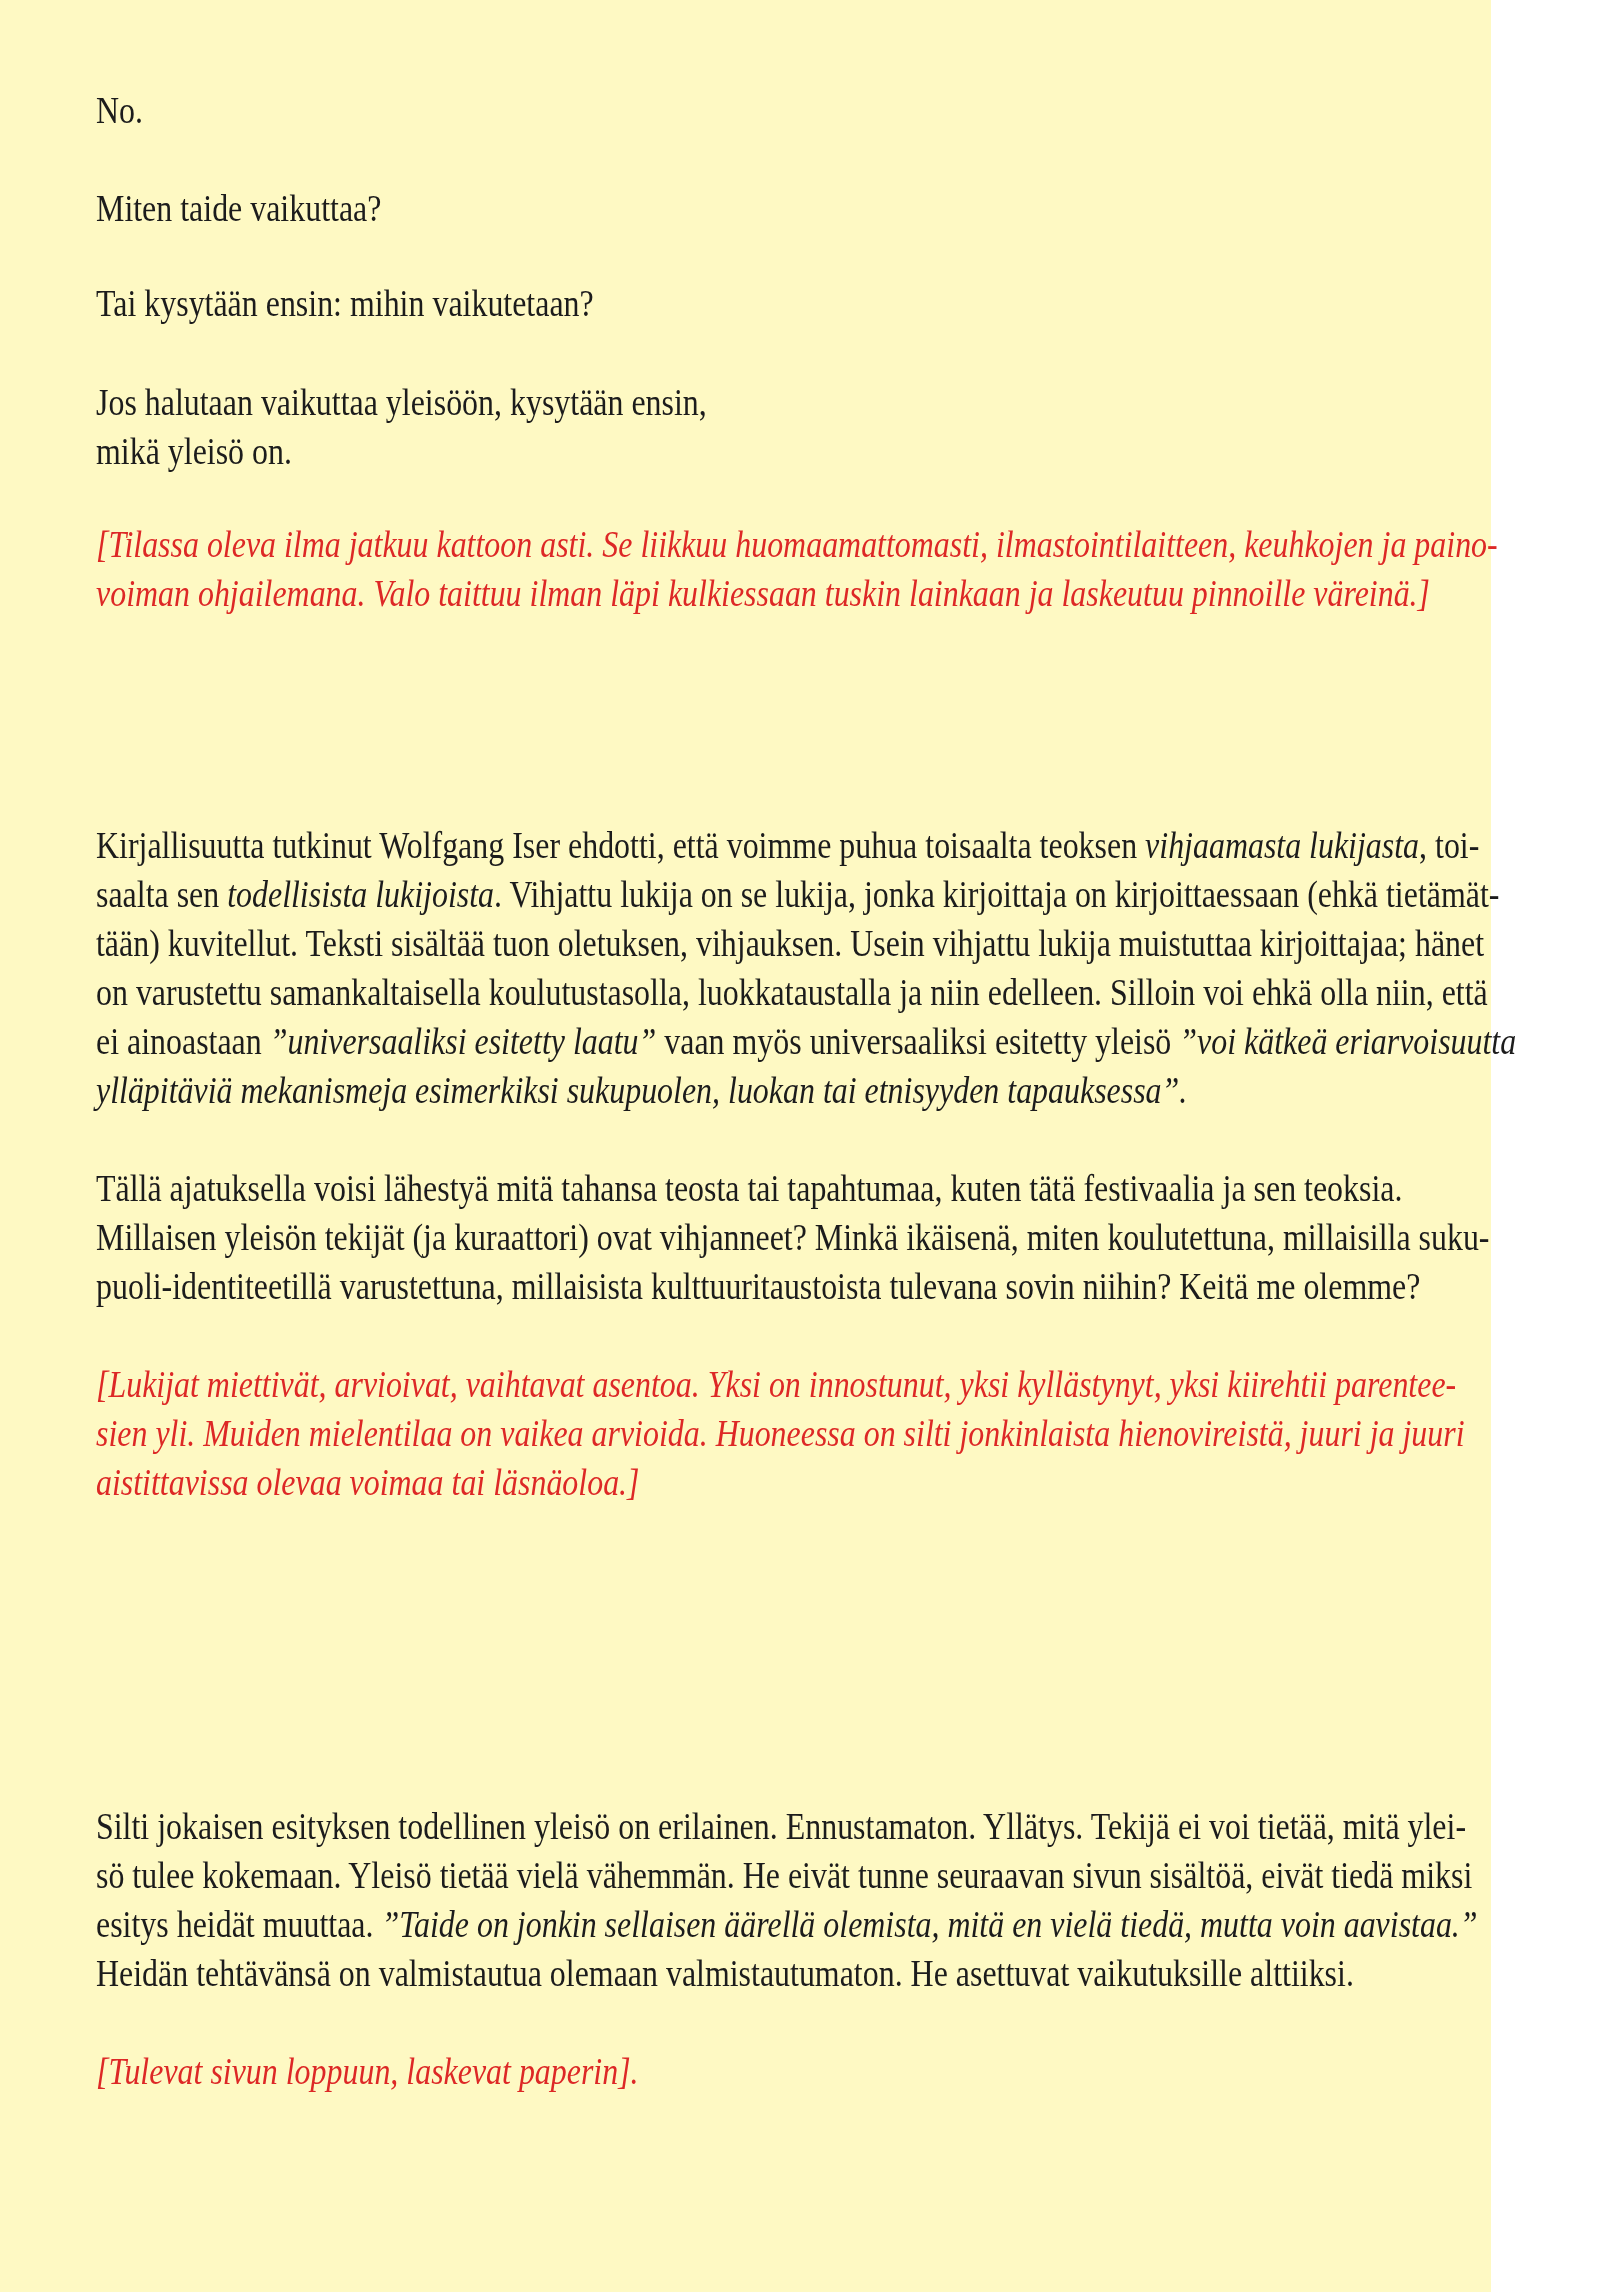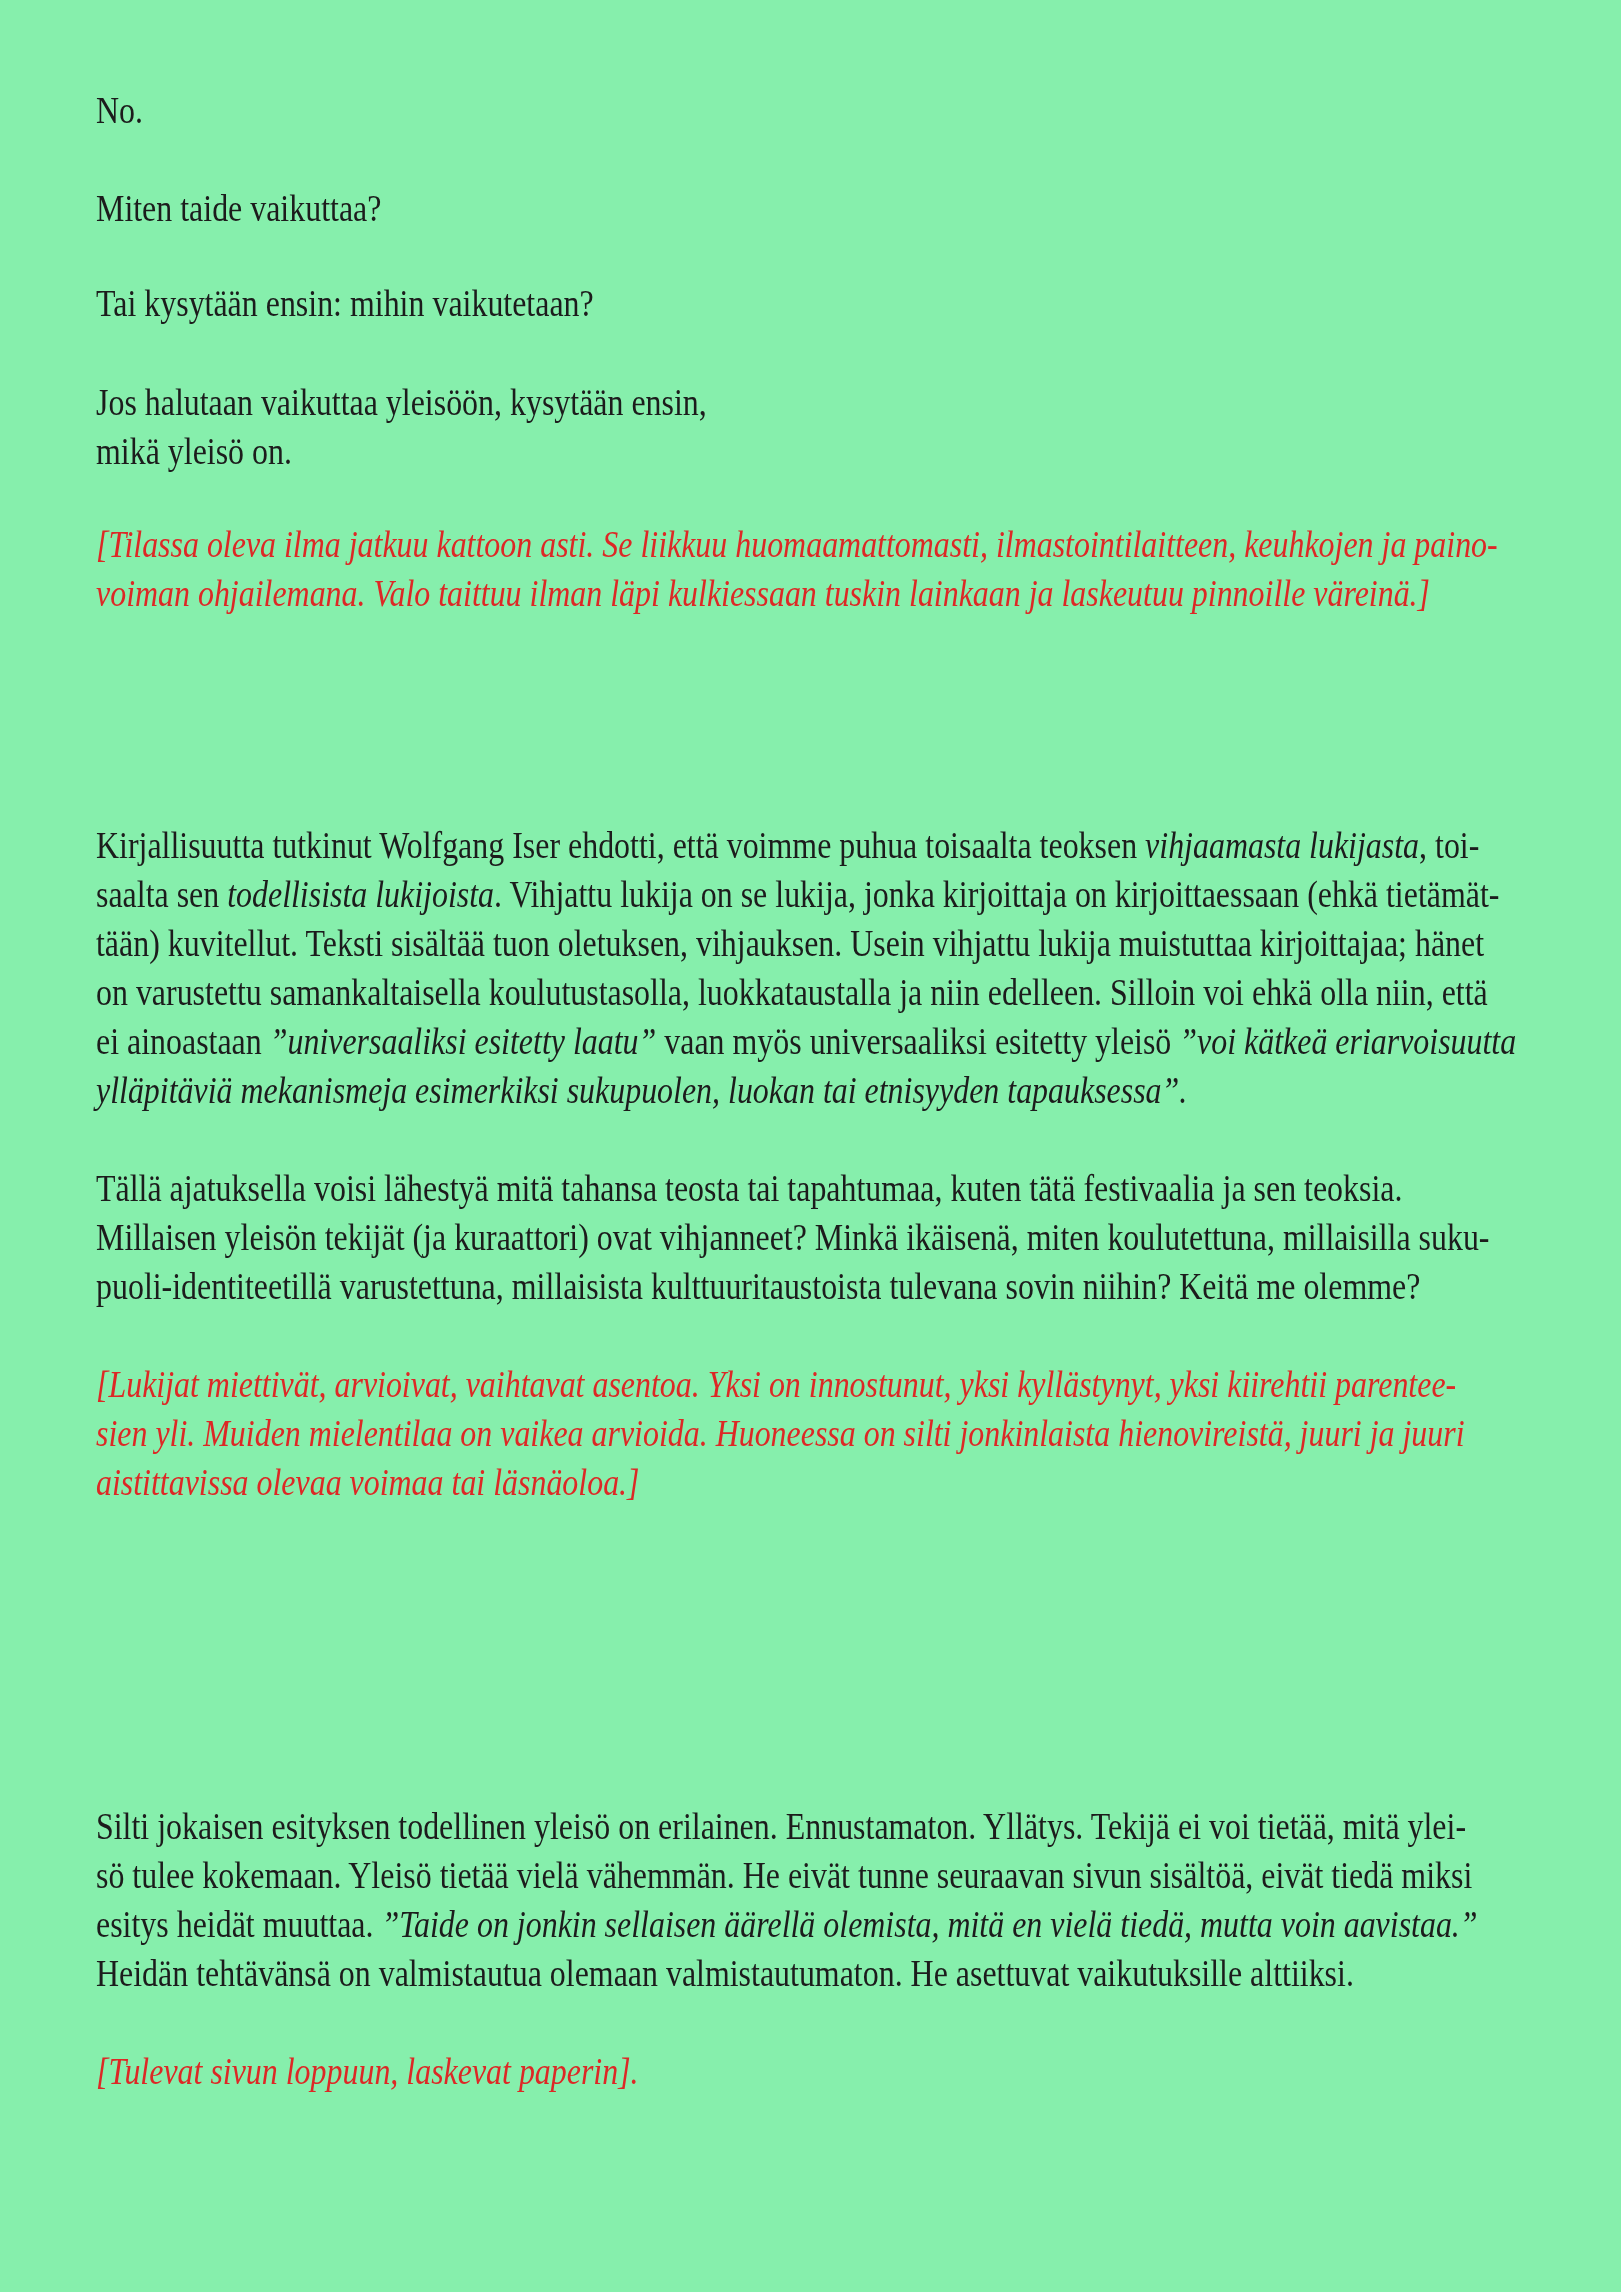--- a/index.html
+++ b/index.html
@@ -8,23 +8,24 @@
     background: #ffffff;
   }
   body {
     width: 1621px;
     height: 2293px;
     overflow: hidden;
     font-family: "Liberation Serif", "DejaVu Serif", serif;
   }
   .page {
     position: relative;
-    width: 1621px;
+    width: 1485px;
     height: 2293px;
-    background: #86efac;
+    background: #fef9c3;
+    padding-left: 6px;
   }
   .block {
     position: absolute;
     left: 96px;
     font-size: 38px;
     line-height: 49px;
     color: #1c1c1c;
     transform: scaleX(0.84);
     transform-origin: 0 0;
   }

